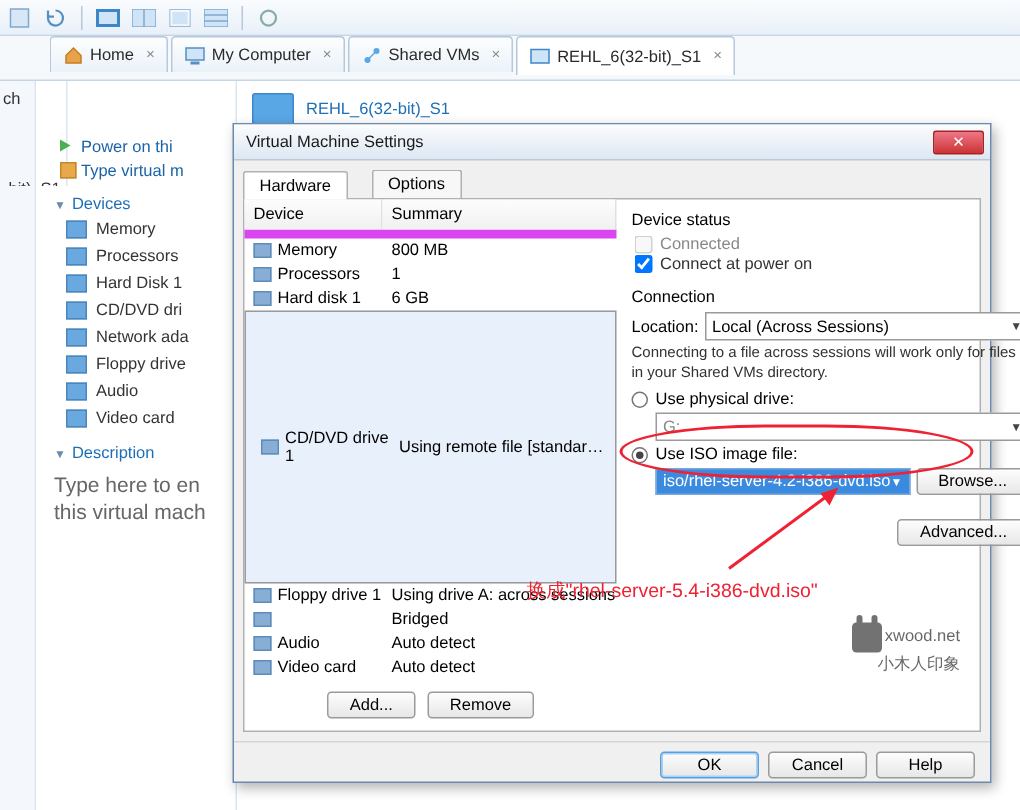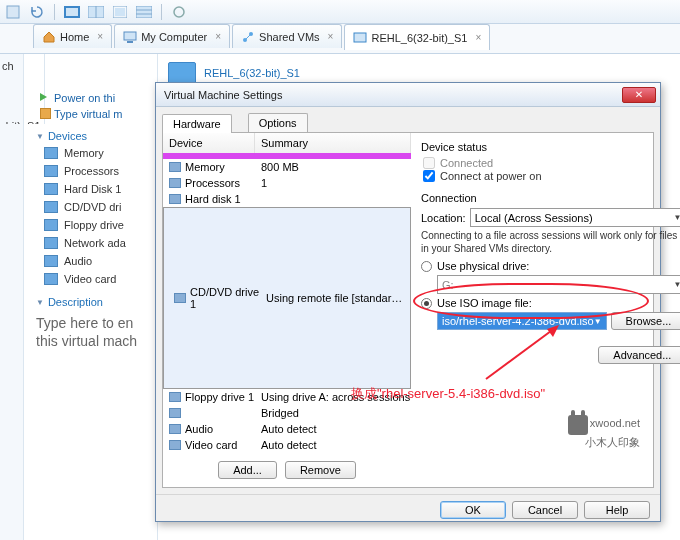--- a/index.html
+++ b/index.html
@@ -202,25 +202,25 @@
       <div class="item">
           <span class="ico"></span>
           <span>Hard Disk 1</span>
         </div>
       <div class="item">
           <span class="ico"></span>
           <span>CD/DVD dri</span>
         </div>
       <div class="item">
           <span class="ico"></span>
+          <span>Network ada</span>
+        </div>
+      <div class="item">
+          <span class="ico"></span>
           <span>Floppy drive</span>
-        </div>
-      <div class="item">
-          <span class="ico"></span>
-          <span>Network ada</span>
         </div>
       <div class="item">
           <span class="ico"></span>
           <span>Audio</span>
         </div>
       <div class="item">
           <span class="ico"></span>
           <span>Video card</span>
         </div>
     </div>
@@ -265,20 +265,21 @@
             <span class="mico"></span>
             <span>Processors</span>
           </div>
           <div class="c2">1</div>
         </div>
       <div class="dev-row">
           <div class="c1">
             <span class="mico"></span>
             <span>Hard disk 1</span>
           </div>
+          <div class="c2">6 GB</div>
         </div>
       <div class="dev-row sel">
           <div class="c1">
             <span class="mico"></span>
             <span>CD/DVD drive 1</span>
           </div>
           <div class="c2">Using remote file [standard] i...</div>
         </div>
       <div class="dev-row">
           <div class="c1">

